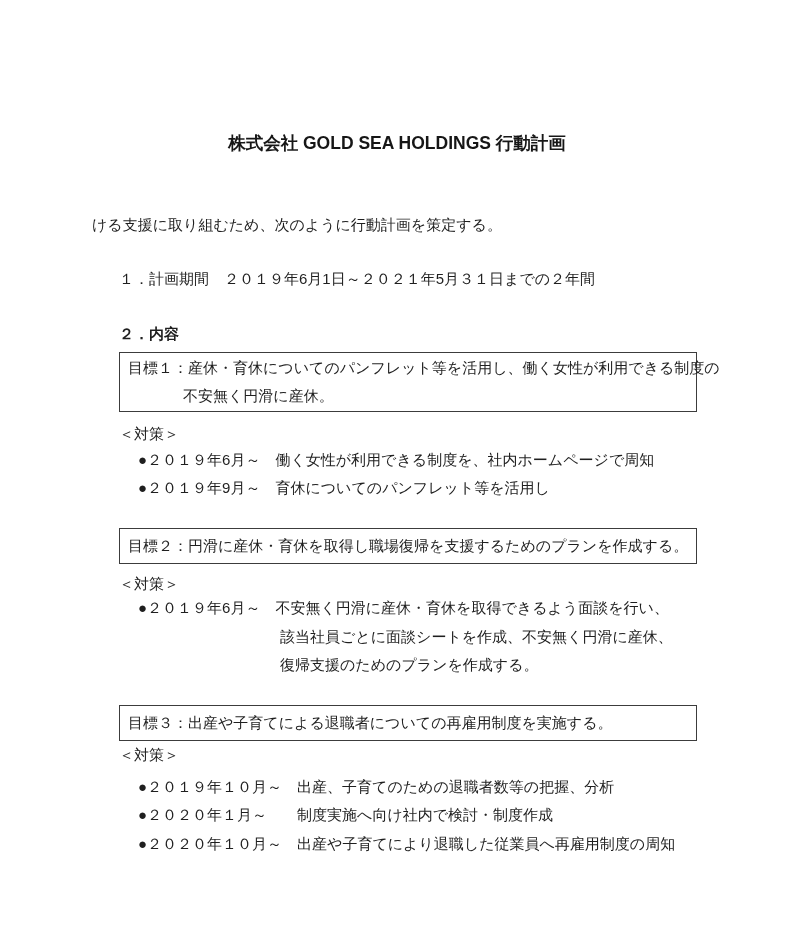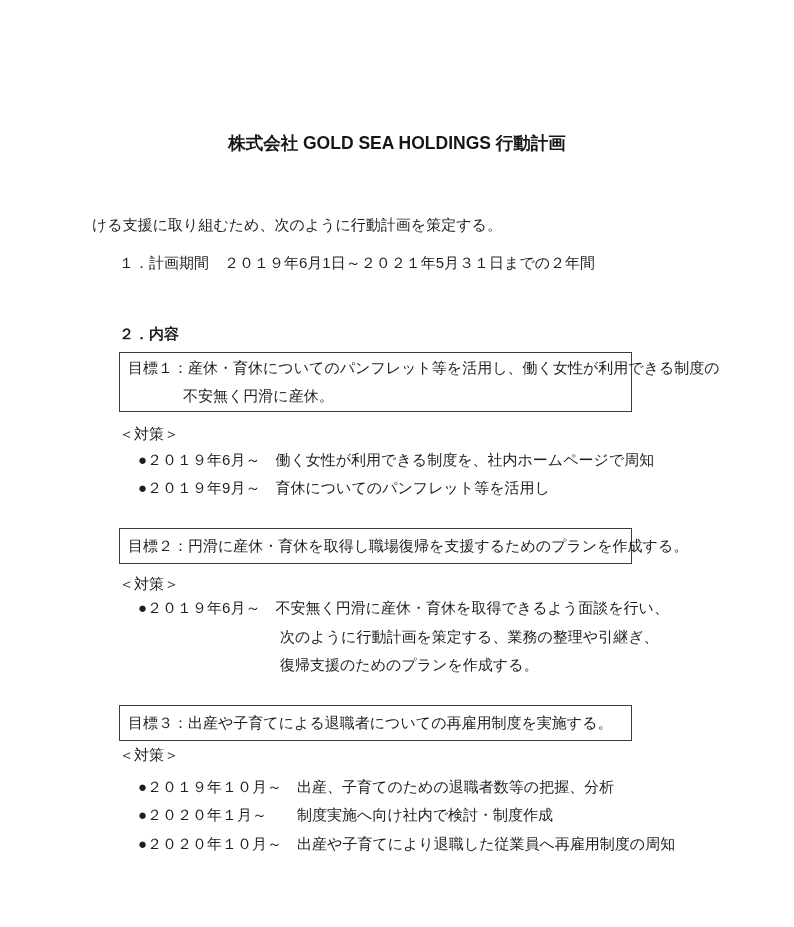--- a/index.html
+++ b/index.html
@@ -29,26 +29,26 @@
     text-align: center;
     font-size: 17.5px;
     font-weight: bold;
     line-height: 22px;
     margin: 0;
     color: #161616;
   }
   .intro-line1 { top: 184px; left: 92px; line-height: 22px; }
   .intro-line2 { top: 214px; left: 92px; line-height: 22px; }
   .heading { left: 119px; }
-  .h-period { top: 252px; }
+  .h-period { top: 268px; }
   .h-contents { top: 323px; font-weight: bold; }
   .goal-box {
     position: absolute;
     left: 119px;
-    width: 513px;
+    width: 578px;
     border: 1px solid #3c3c3c;
     background: #ffffff;
     box-sizing: border-box;
   }
   .goal-box .bline {
     white-space: pre;
     font-size: 15px;
     line-height: 28px;
     padding-left: 8px;
     padding-right: 6px;
@@ -92,21 +92,21 @@
   </div>
   <div class="abs measures m1">＜対策＞</div>
   <div class="abs action s1a1">●２０１９年6月～　働く女性が利用できる制度を、社内ホームページで周知</div>
   <div class="abs action s1a2">●２０１９年9月～　育休についてのパンフレット等を活用し</div>
 
   <div class="goal-box box2">
     <div class="bline">目標２：円滑に産休・育休を取得し職場復帰を支援するためのプランを作成する。</div>
   </div>
   <div class="abs measures m2">＜対策＞</div>
   <div class="abs action s2a1">●２０１９年6月～　不安無く円滑に産休・育休を取得できるよう面談を行い、</div>
-  <div class="abs a-cont s2a2">次のように行動計画を策定する、業務の整理や引継ぎ、</div>
+  <div class="abs a-cont s2a2">該当社員ごとに面談シートを作成、不安無く円滑に産休、</div>
   <div class="abs a-cont s2a3">復帰支援のためのプランを作成する。</div>
 
   <div class="goal-box box3">
     <div class="bline">目標３：出産や子育てによる退職者についての再雇用制度を実施する。</div>
   </div>
   <div class="abs measures m3">＜対策＞</div>
   <div class="abs action s3a1">●２０１９年１０月～　出産、子育てのための退職者数等の把握、分析</div>
   <div class="abs action s3a2">●２０２０年１月～　　制度実施へ向け社内で検討・制度作成</div>
   <div class="abs action s3a3">●２０２０年１０月～　出産や子育てにより退職した従業員へ再雇用制度の周知</div>
 

